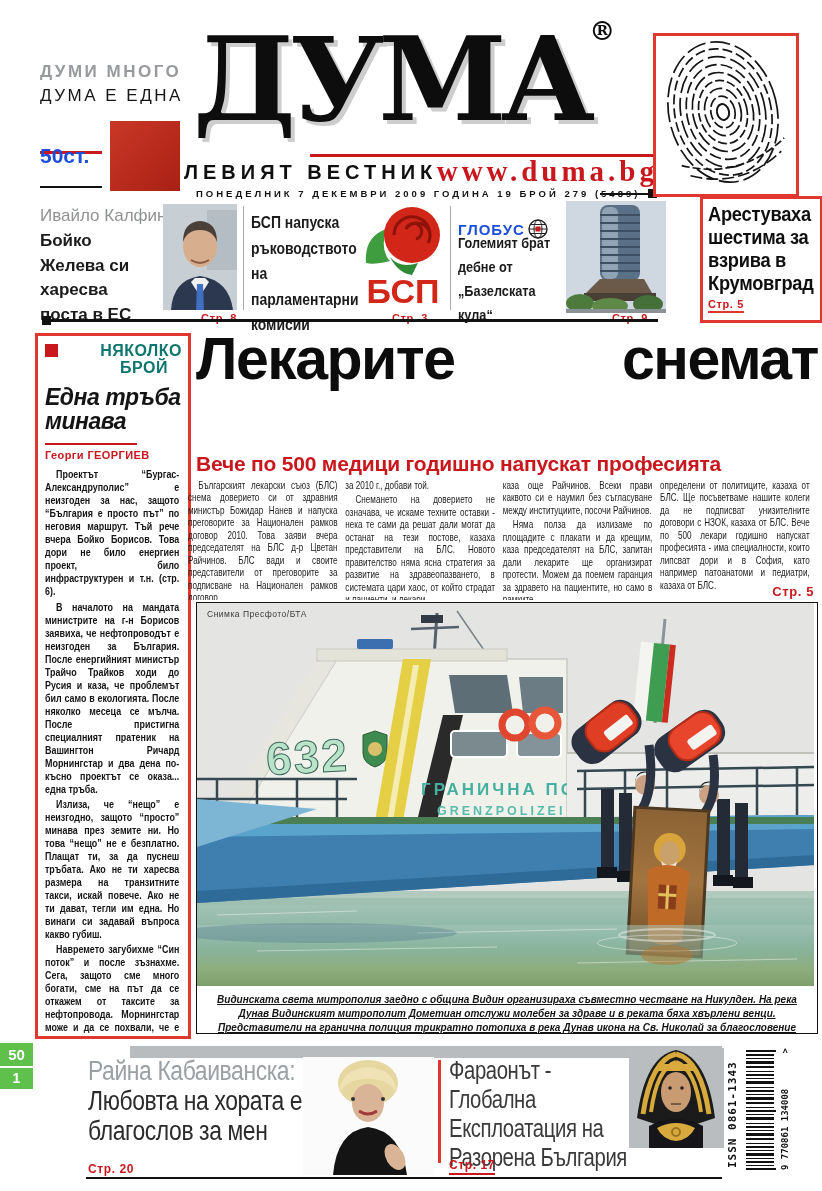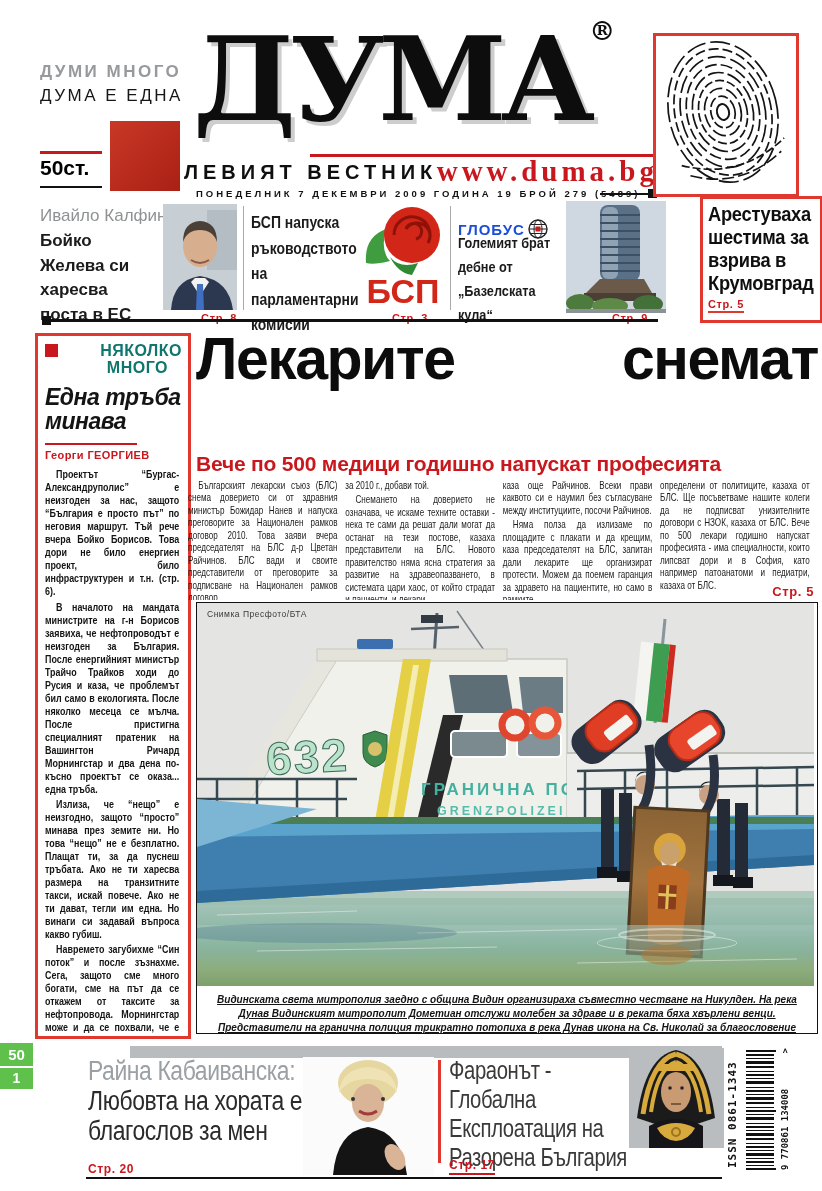--- a/index.html
+++ b/index.html
@@ -16,21 +16,21 @@
 </style>
 </head>
 <body>
 
 <div id="page">
 
   <div class="abs" style="left:40px;top:62px;font-size:17px;font-weight:700;letter-spacing:2.5px;color:#97999c;">ДУМИ МНОГО</div>
   <div class="abs" style="left:40px;top:86px;font-size:17px;font-weight:400;letter-spacing:2.5px;color:#161616;">ДУМА Е ЕДНА</div>
 
   <div class="abs redrule" style="left:40px;top:151px;width:62px;height:3px;"></div>
-  <div class="abs" style="left:40px;top:156px;font-size:21px;font-weight:700;color:#000000;">50ст.</div>
+  <div class="abs" style="left:40px;top:144px;font-size:21px;font-weight:700;color:#1d4ed8;">50ст.</div>
   <div class="abs rule" style="left:40px;top:186px;width:62px;height:2px;"></div>
 
   <div class="abs" style="left:110px;top:121px;width:70px;height:70px;background:linear-gradient(135deg,#c93826,#a92015);"></div>
 
   <div class="abs" style="left:193px;top:18px;font-family:'DejaVu Serif',serif;font-weight:700;font-size:116px;line-height:1;letter-spacing:-6px;color:#0d0d0d;text-shadow:4px 4px 0 #cdcdcd;"><span>ДУМА</span><span style="font-size:26px;letter-spacing:0;vertical-align:80px;text-shadow:none;">®</span></div>
 
   <div class="abs redrule" style="left:310px;top:154px;width:348px;height:3px;"></div>
   <div class="abs" style="left:184px;top:161px;font-size:20px;font-weight:700;letter-spacing:5px;color:#0f0f0f;">ЛЕВИЯТ ВЕСТНИК</div>
   <div class="abs" style="left:400px;top:155px;width:258px;text-align:right;font-family:'Liberation Serif',serif;font-weight:700;font-size:29px;letter-spacing:4px;color:#c8171d;">www.duma.bg</div>
 
@@ -128,21 +128,21 @@
   <div class="abs" style="left:700px;top:196px;width:112px;height:118px;border:3px solid #e0372e;padding:3px 0 0 5px;background:#fff;">
     <div class="sq" style="width:118px;font-size:21px;font-weight:700;line-height:1.1;letter-spacing:-.3px;color:#0f0f0f;transform:scaleX(.87);">Арестуваха шестима за взрива в Крумовград</div>
     <div style="margin-top:2px;border-bottom:2px solid #e0372e;display:inline-block;padding-bottom:1px;" class="pageref">Стр. 5</div>
   </div>
 
   <div class="abs" style="left:35px;top:333px;width:150px;height:700px;border:3px solid #e0372e;background:#fff;overflow:hidden;">
     <div style="position:relative;padding:7px 6px 0 7px;">
       <div style="position:absolute;left:7px;top:8px;width:13px;height:13px;background:#c8171d;"></div>
       <div style="text-align:right;font-size:16px;font-weight:700;line-height:1.05;letter-spacing:.5px;color:#0f766e;">
         <div>НЯКОЛКО</div>
-        <div style="padding-right:14px;">МНОГО</div>
+        <div style="padding-right:14px;">БРОЙ</div>
       </div>
       <div style="margin-top:8px;font-size:23px;font-weight:700;font-style:italic;line-height:1.06;letter-spacing:-.5px;color:#141414;">Една тръба минава</div>
       <div class="redrule" style="margin-top:10px;width:92px;height:2px;"></div>
       <div style="margin-top:4px;font-size:11px;font-weight:700;letter-spacing:.4px;color:#c8171d;">Георги ГЕОРГИЕВ</div>
       <div class="just sq" style="margin-top:7px;width:158px;transform:scaleX(.85);font-size:10.5px;font-weight:700;line-height:1.24;color:#141414;">
         <p>Проектът “Бургас-Александруполис” е неизгоден за нас, защото “България е просто път” по неговия маршрут. Тъй рече вчера Бойко Борисов. Това дори не било енергиен проект, било инфраструктурен и т.н. (стр. 6).</p>
         <p>В началото на мандата министрите на г-н Борисов заявиха, че нефтопроводът е неизгоден за България. После енергийният министър Трайчо Трайков ходи до Русия и каза, че проблемът бил само в екологията. После няколко месеца се мълча. После пристигна специалният пратеник на Вашингтон Ричард Морнингстар и два дена по-късно проектът се оказа... една тръба.</p>
         <p>Излиза, че “нещо” е неизгодно, защото “просто” минава през земите ни. Но това “нещо” не е безплатно. Плащат ти, за да пуснеш тръбата. Ако не ти харесва размера на транзитните такси, искай повече. Ако не ти дават, тегли им една. Но винаги си задавай въпроса какво губиш.</p>
         <p>Навремето загубихме “Син поток” и после зъзнахме. Сега, защото сме много богати, сме на път да се откажем от таксите за нефтопровода. Морнингстар може и да се похвали, че е направил сечено на руснаците, но нас това какво ни грее. Русия пак ще спечели, защото има алтернатива да прекара тръбата през Турция. Ние каква алтернатива имаме на загубата на десетки милиона евро? Пък и защо трябва да ощастливяваме Анкара и да вгорчаваме отношенията си с Москва и Гърция?</p>
       </div>

